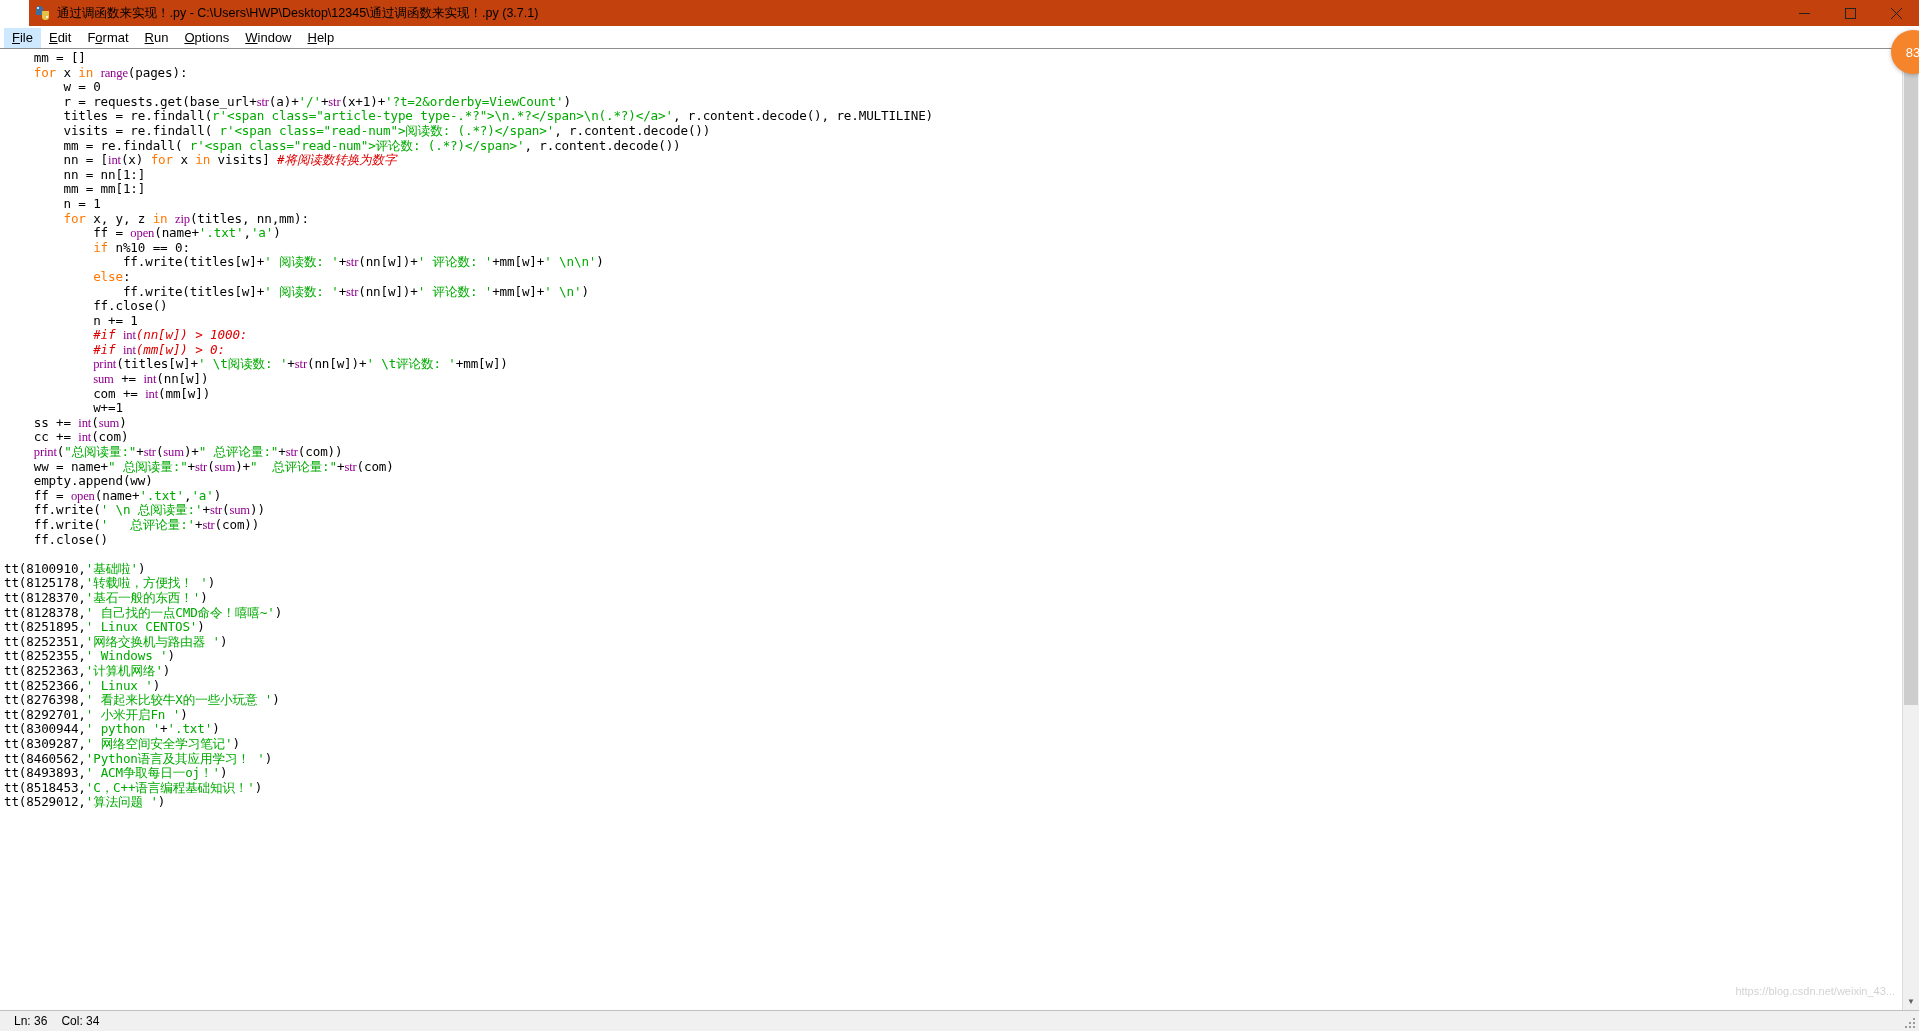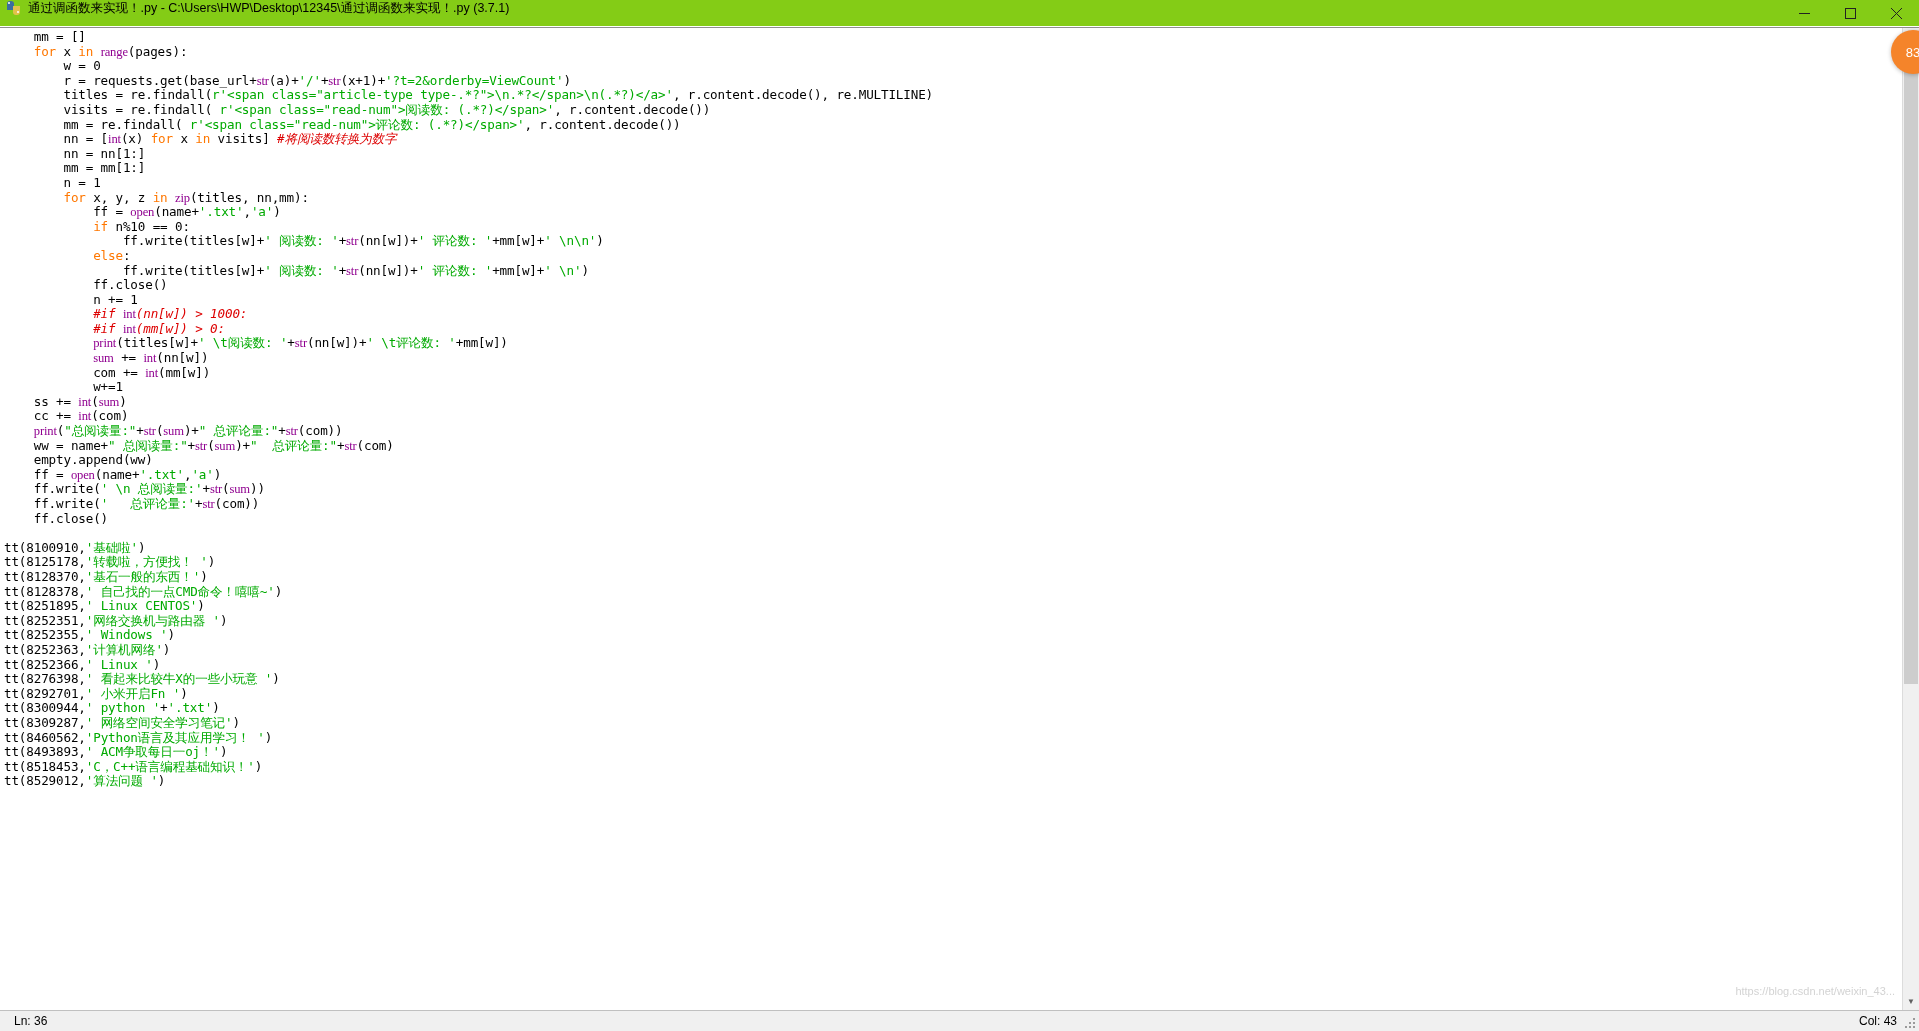--- a/index.html
+++ b/index.html
@@ -17,26 +17,27 @@
     width: 1919px;
     height: 1031px;
     background: #ffffff;
     display: flex;
     flex-direction: column;
   }
 
   
   .titlebar {
     height: 26px;
-    background: #84cc16;
-    display: flex;
-    align-items: flex-start;
+    background: #c2410c;
+    display: flex;
+    align-items: center;
     flex: 0 0 auto;
     border-bottom: 1px solid #ffffff;
     position: relative;
+    margin-left: 29px;
   }
   .title-icon {
     width: 16px;
     height: 16px;
     margin-left: 6px;
     margin-right: 6px;
     position: relative;
     flex: 0 0 auto;
   }
   .title-icon .snake-a {
@@ -171,21 +172,21 @@
     background: #cdcdcd;
   }
 
   
   .statusbar {
     height: 20px;
     background: #f0f0f0;
     border-top: 1px solid #c0c0c0;
     display: flex;
     align-items: center;
-    justify-content: space-between;
+    justify-content: flex-start;
     flex: 0 0 auto;
     font-size: 12px;
     color: #000;
     padding-right: 22px;
     position: relative;
   }
   .status-item { margin-left: 14px; white-space: nowrap; font-family: "Liberation Sans", sans-serif; }
   .grip {
     position: absolute;
     right: 2px; bottom: 1px;
@@ -250,36 +251,45 @@
       </div>
       <div class="wc-btn wc-close">
         <svg width="11" height="11" viewBox="0 0 11 11">
             <line x1="0" y1="0" x2="11" y2="11" stroke="#222" stroke-width="1"></line>
             <line x1="11" y1="0" x2="0" y2="11" stroke="#222" stroke-width="1"></line>
           </svg>
       </div>
     </div>
   </div>
 
+  <div class="menubar" id="menubar">
+      <div class="menu-item selected"><u>F</u>ile</div>
+      <div class="menu-item"><u>E</u>dit</div>
+      <div class="menu-item">F<u>o</u>rmat</div>
+      <div class="menu-item"><u>R</u>un</div>
+      <div class="menu-item"><u>O</u>ptions</div>
+      <div class="menu-item"><u>W</u>indow</div>
+      <div class="menu-item"><u>H</u>elp</div>
+    </div>
 
   <div class="editor-wrap">
     <div class="editor" id="editor"><div class="code-line"><span class="tok-plain">    mm = []</span></div><div class="code-line"><span class="tok-plain">    </span><span class="tok-kw">for</span><span class="tok-plain"> x </span><span class="tok-kw">in</span><span class="tok-plain"> </span><span class="tok-builtin">range</span><span class="tok-plain">(pages):</span></div><div class="code-line"><span class="tok-plain">        w = 0</span></div><div class="code-line"><span class="tok-plain">        r = requests.get(base_url+</span><span class="tok-builtin">str</span><span class="tok-plain">(a)+</span><span class="tok-str">'/'</span><span class="tok-plain">+</span><span class="tok-builtin">str</span><span class="tok-plain">(x+1)+</span><span class="tok-str">'?t=2&amp;orderby=ViewCount'</span><span class="tok-plain">)</span></div><div class="code-line"><span class="tok-plain">        titles = re.findall(</span><span class="tok-str">r'&lt;span class="article-type type-.*?"&gt;\n.*?&lt;/span&gt;\n(.*?)&lt;/a&gt;'</span><span class="tok-plain">, r.content.decode(), re.MULTILINE)</span></div><div class="code-line"><span class="tok-plain">        visits = re.findall( </span><span class="tok-str">r'&lt;span class="read-num"&gt;阅读数: (.*?)&lt;/span&gt;'</span><span class="tok-plain">, r.content.decode())</span></div><div class="code-line"><span class="tok-plain">        mm = re.findall( </span><span class="tok-str">r'&lt;span class="read-num"&gt;评论数: (.*?)&lt;/span&gt;'</span><span class="tok-plain">, r.content.decode())</span></div><div class="code-line"><span class="tok-plain">        nn = [</span><span class="tok-builtin">int</span><span class="tok-plain">(x) </span><span class="tok-kw">for</span><span class="tok-plain"> x </span><span class="tok-kw">in</span><span class="tok-plain"> visits] </span><span class="tok-cmt">#将阅读数转换为数字</span></div><div class="code-line"><span class="tok-plain">        nn = nn[1:]</span></div><div class="code-line"><span class="tok-plain">        mm = mm[1:]</span></div><div class="code-line"><span class="tok-plain">        n = 1</span></div><div class="code-line"><span class="tok-plain">        </span><span class="tok-kw">for</span><span class="tok-plain"> x, y, z </span><span class="tok-kw">in</span><span class="tok-plain"> </span><span class="tok-builtin">zip</span><span class="tok-plain">(titles, nn,mm):</span></div><div class="code-line"><span class="tok-plain">            ff = </span><span class="tok-builtin">open</span><span class="tok-plain">(name+</span><span class="tok-str">'.txt'</span><span class="tok-plain">,</span><span class="tok-str">'a'</span><span class="tok-plain">)</span></div><div class="code-line"><span class="tok-plain">            </span><span class="tok-kw">if</span><span class="tok-plain"> n%10 == 0:</span></div><div class="code-line"><span class="tok-plain">                ff.write(titles[w]+</span><span class="tok-str">' 阅读数: '</span><span class="tok-plain">+</span><span class="tok-builtin">str</span><span class="tok-plain">(nn[w])+</span><span class="tok-str">' 评论数: '</span><span class="tok-plain">+mm[w]+</span><span class="tok-str">' \n\n'</span><span class="tok-plain">)</span></div><div class="code-line"><span class="tok-plain">            </span><span class="tok-kw">else</span><span class="tok-plain">:</span></div><div class="code-line"><span class="tok-plain">                ff.write(titles[w]+</span><span class="tok-str">' 阅读数: '</span><span class="tok-plain">+</span><span class="tok-builtin">str</span><span class="tok-plain">(nn[w])+</span><span class="tok-str">' 评论数: '</span><span class="tok-plain">+mm[w]+</span><span class="tok-str">' \n'</span><span class="tok-plain">)</span></div><div class="code-line"><span class="tok-plain">            ff.close()</span></div><div class="code-line"><span class="tok-plain">            n += 1</span></div><div class="code-line"><span class="tok-plain">            </span><span class="tok-cmt">#if </span><span class="tok-builtin">int</span><span class="tok-cmt">(nn[w]) &gt; 1000:</span></div><div class="code-line"><span class="tok-plain">            </span><span class="tok-cmt">#if </span><span class="tok-builtin">int</span><span class="tok-cmt">(mm[w]) &gt; 0:</span></div><div class="code-line"><span class="tok-plain">            </span><span class="tok-builtin">print</span><span class="tok-plain">(titles[w]+</span><span class="tok-str">' \t阅读数: '</span><span class="tok-plain">+</span><span class="tok-builtin">str</span><span class="tok-plain">(nn[w])+</span><span class="tok-str">' \t评论数: '</span><span class="tok-plain">+mm[w])</span></div><div class="code-line"><span class="tok-plain">            </span><span class="tok-builtin">sum</span><span class="tok-plain"> += </span><span class="tok-builtin">int</span><span class="tok-plain">(nn[w])</span></div><div class="code-line"><span class="tok-plain">            com += </span><span class="tok-builtin">int</span><span class="tok-plain">(mm[w])</span></div><div class="code-line"><span class="tok-plain">            w+=1</span></div><div class="code-line"><span class="tok-plain">    ss += </span><span class="tok-builtin">int</span><span class="tok-plain">(</span><span class="tok-builtin">sum</span><span class="tok-plain">)</span></div><div class="code-line"><span class="tok-plain">    cc += </span><span class="tok-builtin">int</span><span class="tok-plain">(com)</span></div><div class="code-line"><span class="tok-plain">    </span><span class="tok-builtin">print</span><span class="tok-plain">(</span><span class="tok-str">"总阅读量:"</span><span class="tok-plain">+</span><span class="tok-builtin">str</span><span class="tok-plain">(</span><span class="tok-builtin">sum</span><span class="tok-plain">)+</span><span class="tok-str">" 总评论量:"</span><span class="tok-plain">+</span><span class="tok-builtin">str</span><span class="tok-plain">(com))</span></div><div class="code-line"><span class="tok-plain">    ww = name+</span><span class="tok-str">" 总阅读量:"</span><span class="tok-plain">+</span><span class="tok-builtin">str</span><span class="tok-plain">(</span><span class="tok-builtin">sum</span><span class="tok-plain">)+</span><span class="tok-str">"  总评论量:"</span><span class="tok-plain">+</span><span class="tok-builtin">str</span><span class="tok-plain">(com)</span></div><div class="code-line"><span class="tok-plain">    empty.append(ww)</span></div><div class="code-line"><span class="tok-plain">    ff = </span><span class="tok-builtin">open</span><span class="tok-plain">(name+</span><span class="tok-str">'.txt'</span><span class="tok-plain">,</span><span class="tok-str">'a'</span><span class="tok-plain">)</span></div><div class="code-line"><span class="tok-plain">    ff.write(</span><span class="tok-str">' \n 总阅读量:'</span><span class="tok-plain">+</span><span class="tok-builtin">str</span><span class="tok-plain">(</span><span class="tok-builtin">sum</span><span class="tok-plain">))</span></div><div class="code-line"><span class="tok-plain">    ff.write(</span><span class="tok-str">'   总评论量:'</span><span class="tok-plain">+</span><span class="tok-builtin">str</span><span class="tok-plain">(com))</span></div><div class="code-line"><span class="tok-plain">    ff.close()</span></div><div class="code-line">&nbsp;</div><div class="code-line"><span class="tok-plain">tt(8100910,</span><span class="tok-str">'基础啦'</span><span class="tok-plain">)</span></div><div class="code-line"><span class="tok-plain">tt(8125178,</span><span class="tok-str">'转载啦，方便找！ '</span><span class="tok-plain">)</span></div><div class="code-line"><span class="tok-plain">tt(8128370,</span><span class="tok-str">'基石一般的东西！'</span><span class="tok-plain">)</span></div><div class="code-line"><span class="tok-plain">tt(8128378,</span><span class="tok-str">' 自己找的一点CMD命令！嘻嘻~'</span><span class="tok-plain">)</span></div><div class="code-line"><span class="tok-plain">tt(8251895,</span><span class="tok-str">' Linux CENTOS'</span><span class="tok-plain">)</span></div><div class="code-line"><span class="tok-plain">tt(8252351,</span><span class="tok-str">'网络交换机与路由器 '</span><span class="tok-plain">)</span></div><div class="code-line"><span class="tok-plain">tt(8252355,</span><span class="tok-str">' Windows '</span><span class="tok-plain">)</span></div><div class="code-line"><span class="tok-plain">tt(8252363,</span><span class="tok-str">'计算机网络'</span><span class="tok-plain">)</span></div><div class="code-line"><span class="tok-plain">tt(8252366,</span><span class="tok-str">' Linux '</span><span class="tok-plain">)</span></div><div class="code-line"><span class="tok-plain">tt(8276398,</span><span class="tok-str">' 看起来比较牛X的一些小玩意 '</span><span class="tok-plain">)</span></div><div class="code-line"><span class="tok-plain">tt(8292701,</span><span class="tok-str">' 小米开启Fn '</span><span class="tok-plain">)</span></div><div class="code-line"><span class="tok-plain">tt(8300944,</span><span class="tok-str">' python '</span><span class="tok-plain">+</span><span class="tok-str">'.txt'</span><span class="tok-plain">)</span></div><div class="code-line"><span class="tok-plain">tt(8309287,</span><span class="tok-str">' 网络空间安全学习笔记'</span><span class="tok-plain">)</span></div><div class="code-line"><span class="tok-plain">tt(8460562,</span><span class="tok-str">'Python语言及其应用学习！ '</span><span class="tok-plain">)</span></div><div class="code-line"><span class="tok-plain">tt(8493893,</span><span class="tok-str">' ACM争取每日一oj！'</span><span class="tok-plain">)</span></div><div class="code-line"><span class="tok-plain">tt(8518453,</span><span class="tok-str">'C，C++语言编程基础知识！'</span><span class="tok-plain">)</span></div><div class="code-line"><span class="tok-plain">tt(8529012,</span><span class="tok-str">'算法问题 '</span><span class="tok-plain">)</span></div></div>
 
     <div class="vscroll">
       <div class="vs-arrow">▲</div>
       <div class="vs-track">
         <div class="vs-thumb"></div>
       </div>
       <div class="vs-arrow">▼</div>
     </div>
   </div>
 
   <div class="statusbar">
     <div class="status-item">Ln: 36</div>
-    <div class="status-item">Col: 43</div>
+    <div class="status-item">Col: 34</div>
     <div class="grip">
       <svg width="14" height="14" viewBox="0 0 14 14">
         <g fill="#9a9a9a">
           <rect x="10" y="2" width="2" height="2"></rect>
           <rect x="6" y="6" width="2" height="2"></rect>
             <rect x="10" y="6" width="2" height="2"></rect>
           <rect x="2" y="10" width="2" height="2"></rect>
             <rect x="6" y="10" width="2" height="2"></rect>
             <rect x="10" y="10" width="2" height="2"></rect>
         </g>

